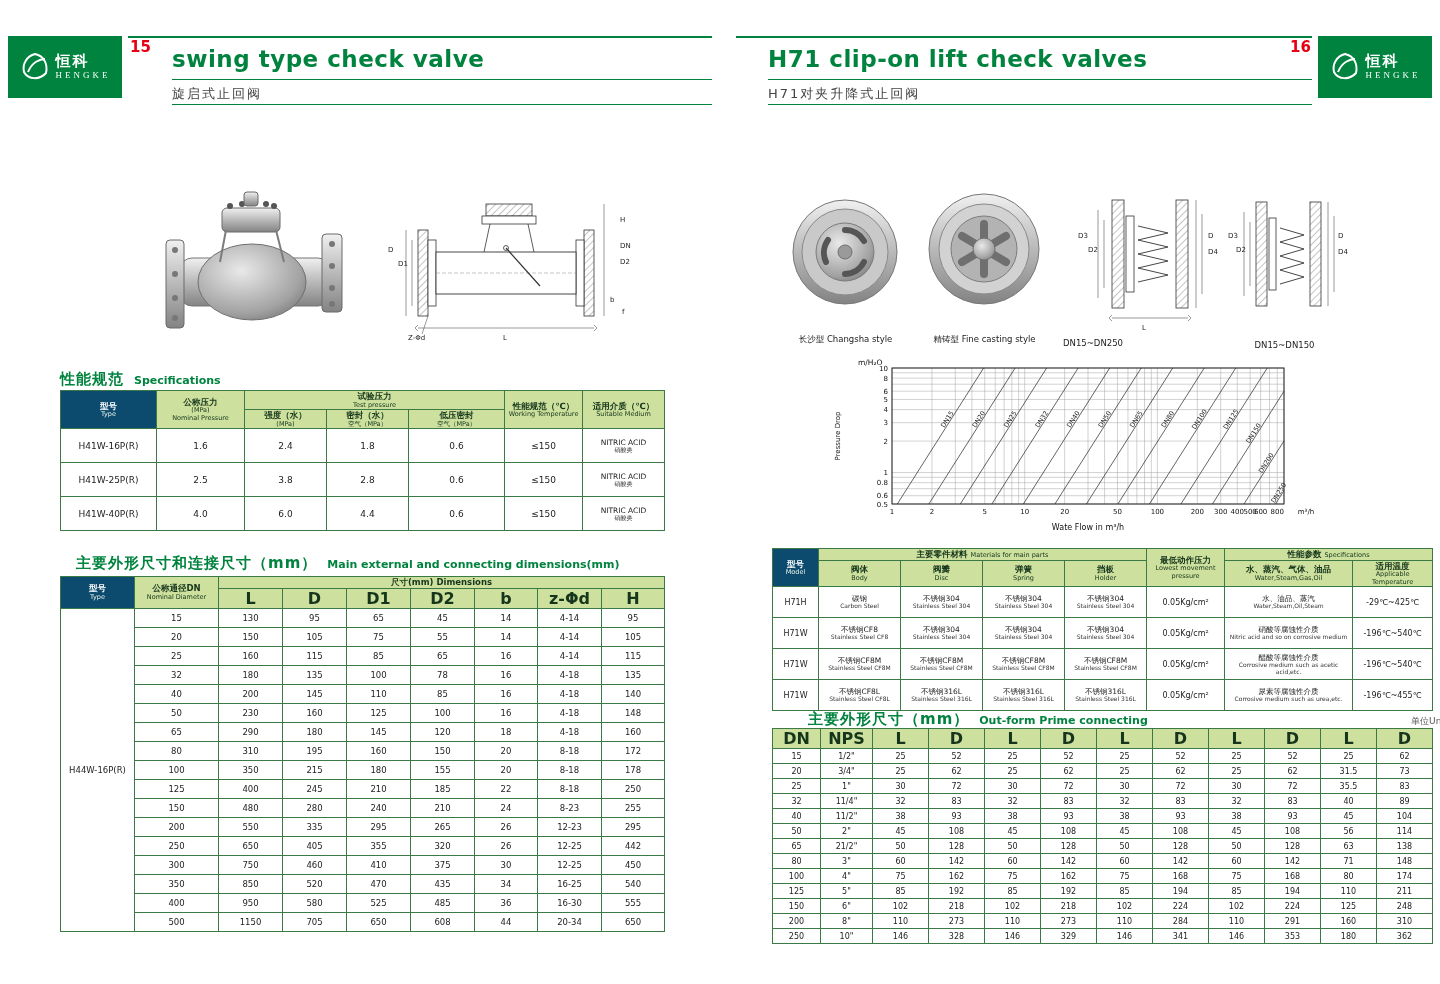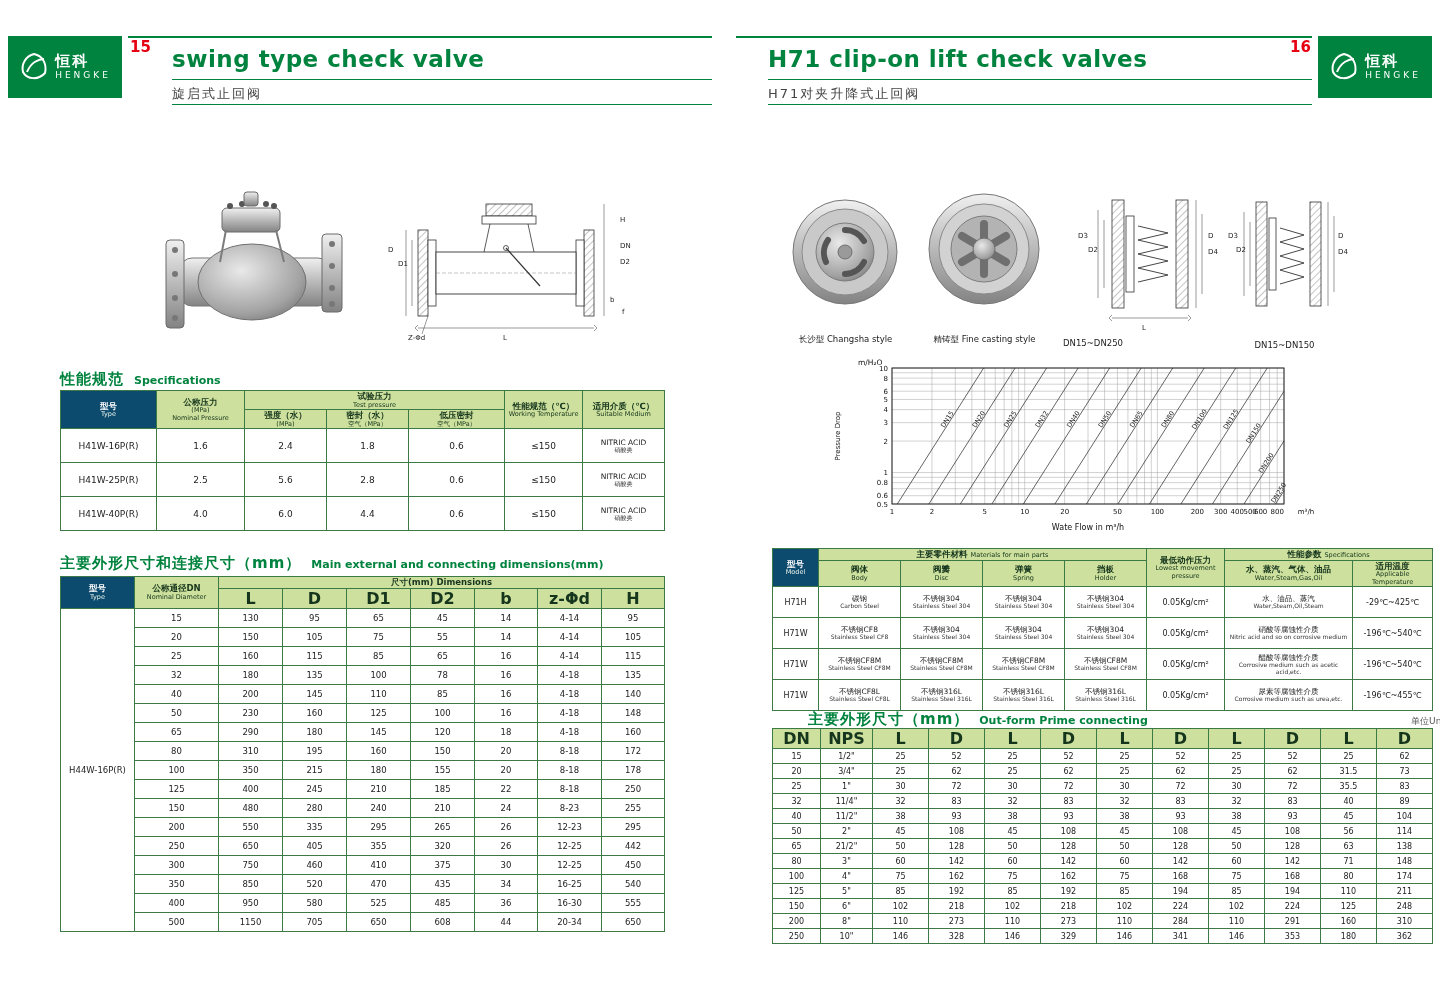--- a/index.html
+++ b/index.html
@@ -1,21 +1,21 @@
 <!DOCTYPE html>
 <html><head>
 <meta charset="utf-8">
 <style>
   html,body{margin:0;padding:0;}
   body{width:1440px;height:984px;position:relative;background:#ffffff;
        font-family:"DejaVu Sans","Liberation Sans",sans-serif;color:#222;overflow:hidden;}
   .abs{position:absolute;}
   .rule{position:absolute;background:#00833e;height:2px;}
   .rule.thin{height:1px;}
-  .logo-block{position:absolute;width:114px;height:62px;background:#00833e;display:flex;align-items:center;justify-content:center;gap:6px;}
+  .logo-block{position:absolute;width:114px;height:62px;background:#00833e;display:flex;align-items:center;justify-content:center;gap:6px;font-family:Liberation Serif, serif;}
   .logo-mark{width:30px;height:30px;}
   .logo-txt{display:flex;flex-direction:column;line-height:1;color:#fff;}
   .logo-zh{font-size:15px;font-weight:bold;letter-spacing:2px;}
   .logo-en{font-size:9px;letter-spacing:3px;margin-top:2px;}
   .pagenum{position:absolute;color:#e60012;font-size:15px;font-weight:bold;}
   .title-en{position:absolute;color:#00833e;font-size:23px;font-weight:bold;letter-spacing:0.5px;}
   .title-zh{position:absolute;color:#444;font-size:13px;letter-spacing:2px;}
   .sec{position:absolute;display:flex;gap:10px;align-items:baseline;white-space:nowrap;}
   .sec-zh{color:#00833e;font-size:15px;font-weight:bold;letter-spacing:1px;}
   .sec-en{color:#00833e;font-size:11px;font-weight:bold;}
@@ -212,21 +212,21 @@
         <td>0.6</td>
         <td>≤150</td>
         <td>
           <div class="cl-zh">NITRIC ACID</div>
           <div class="cl-en">硝酸类</div>
         </td>
       </tr>
       <tr>
         <td>H41W-25P(R)</td>
         <td>2.5</td>
-        <td>5.6</td>
+        <td>3.8</td>
         <td>2.8</td>
         <td>0.6</td>
         <td>≤150</td>
         <td>
           <div class="cl-zh">NITRIC ACID</div>
           <div class="cl-en">硝酸类</div>
         </td>
       </tr>
       <tr>
         <td>H41W-40P(R)</td>
@@ -236,21 +236,21 @@
         <td>0.6</td>
         <td>≤150</td>
         <td>
           <div class="cl-zh">NITRIC ACID</div>
           <div class="cl-en">硝酸类</div>
         </td>
       </tr>
     </tbody>
 </table>
 
-<div class="sec" style="left:60px;top:554px;text-align:right;">
+<div class="sec" style="left:76px;top:554px;text-align:right;">
   <span class="sec-zh">主要外形尺寸和连接尺寸（mm）</span>
   <span class="sec-en">Main external and connecting dimensions(mm)</span>
 </div>
 
 <table class="tbl dim" style="left:60px;top:576px;width:604px;">
   <colgroup>
       <col style="width:74px">
       <col style="width:84px">
       <col style="width:64px">
       <col style="width:64px">

